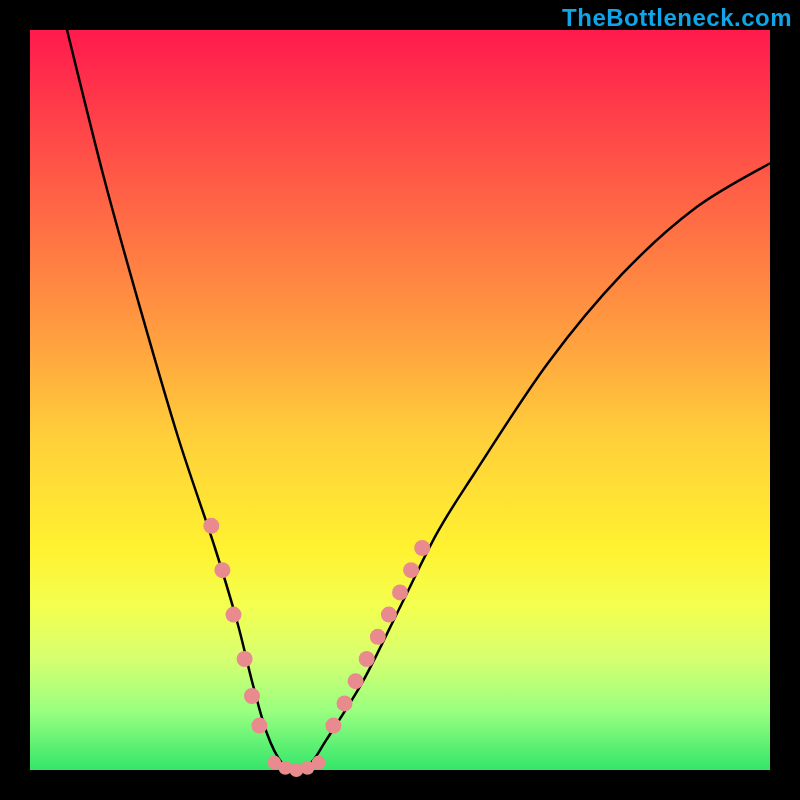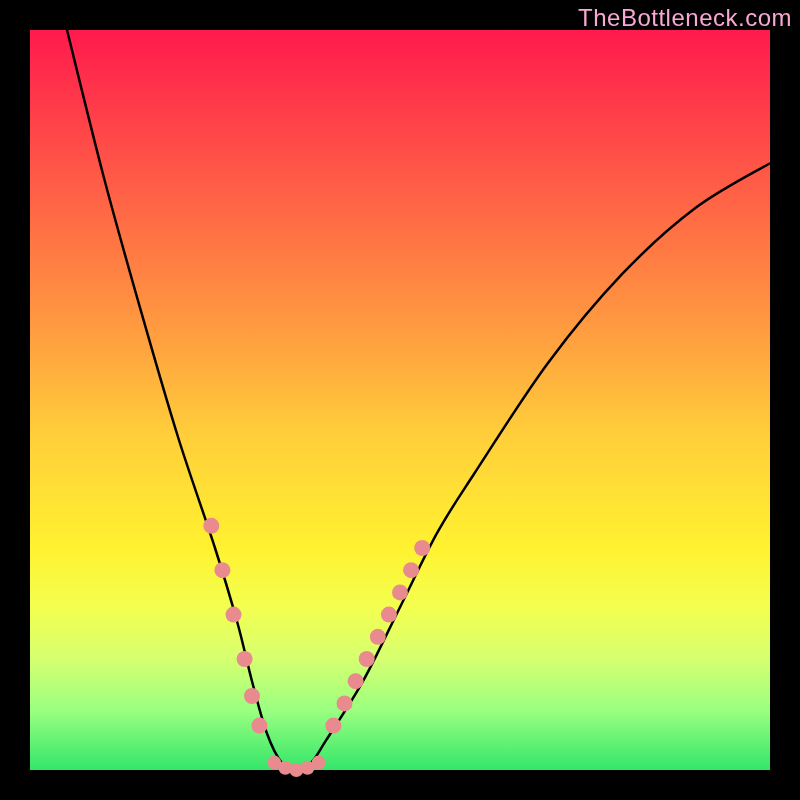--- a/index.html
+++ b/index.html
@@ -34,23 +34,23 @@
       #f3ff50 78%,
       #d6ff70 85%,
       #9aff80 92%,
       #33e66a 100%
     );
   }
   .watermark {
     position: absolute;
     top: 4px;
     right: 8px;
-    color: #f9a8d4;
+    color: #0ea5e9;
     font-size: 24px;
-    font-weight: 400;
+    font-weight: 700;
     letter-spacing: 0.5px;
     user-select: none;
   }
   svg.curve {
     position: absolute;
     left: 30px;
     top: 30px;
     width: 740px;
     height: 740px;
     overflow: visible;

